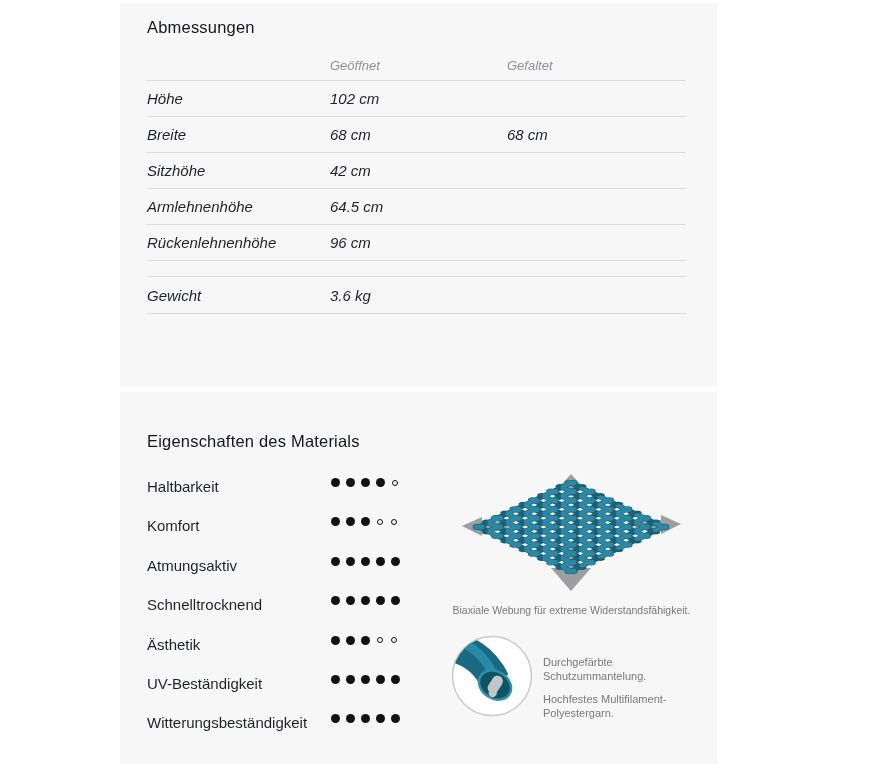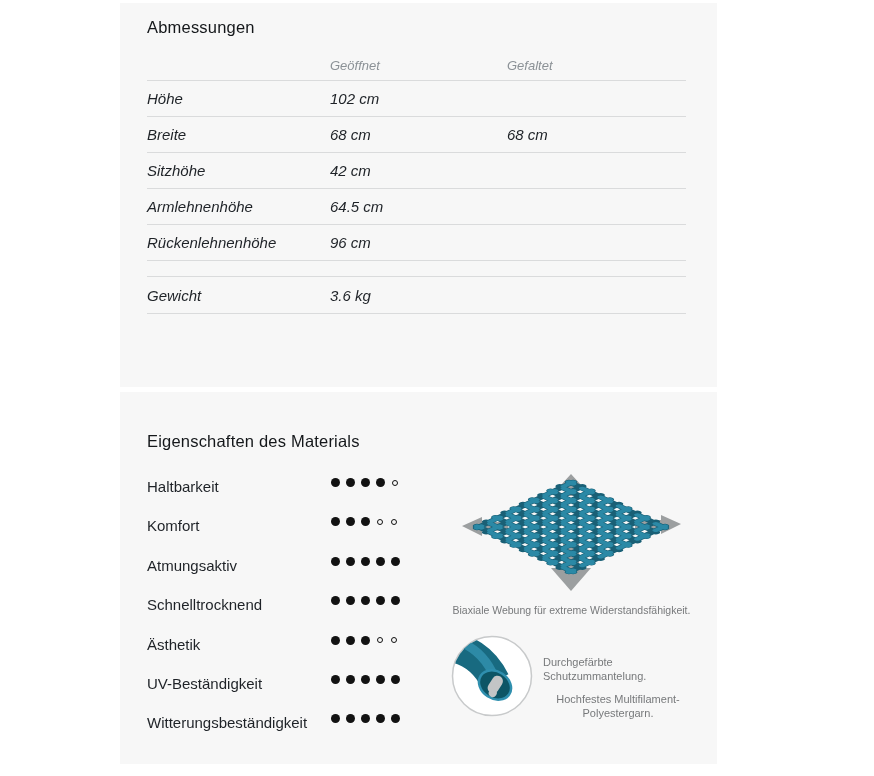--- a/index.html
+++ b/index.html
@@ -24,21 +24,21 @@
   .rating-label { font-size:15px; color:#1e2227; white-space:nowrap; }
   .dots { position:absolute; left:184px; display:flex; align-items:center; }
   .dot { width:9px; height:9px; border-radius:50%; margin-right:6px; }
   .dot.filled { background:#121212; }
   .dot.empty { width:6px; height:6px; border:1.5px solid #121212; background:#f7f7f7; margin-left:1px; margin-right:7px; }
   
   #illu { position:absolute; left:330px; top:78px; width:255px; }
   #weave-caption { width:243px; text-align:center; font-size:10.5px; color:#77797b; margin-top:2px; }
   #yarn-row { display:flex; margin-top:18px; }
   #yarn-text { margin-left:9px; padding-top:21px; font-size:11px; color:#77797b; line-height:1.3; width:150px; }
-  #yarn-text p + p { margin-top:8px;text-align:center; }
+  #yarn-text p + p { margin-top:8px; }
 </style>
 </head>
 <body>
 
 <section class="panel" id="dims-panel">
   <h2 class="section-title">Abmessungen</h2>
   <div class="dim-header">
     <div class="c0"></div>
     <div class="c1">Geöffnet</div>
     <div class="c2">Gefaltet</div>

